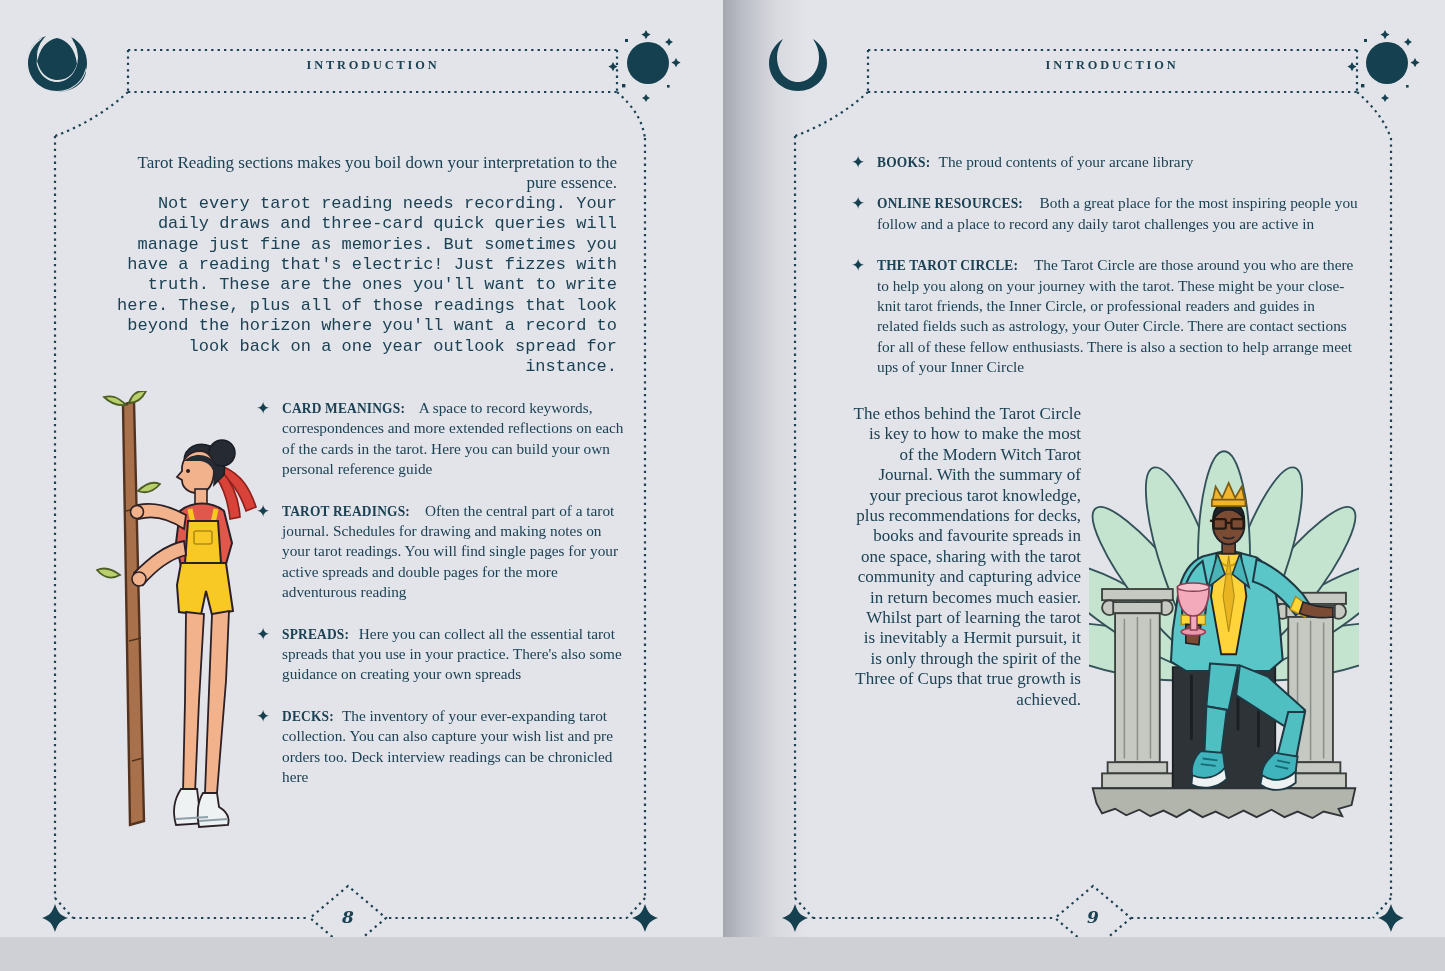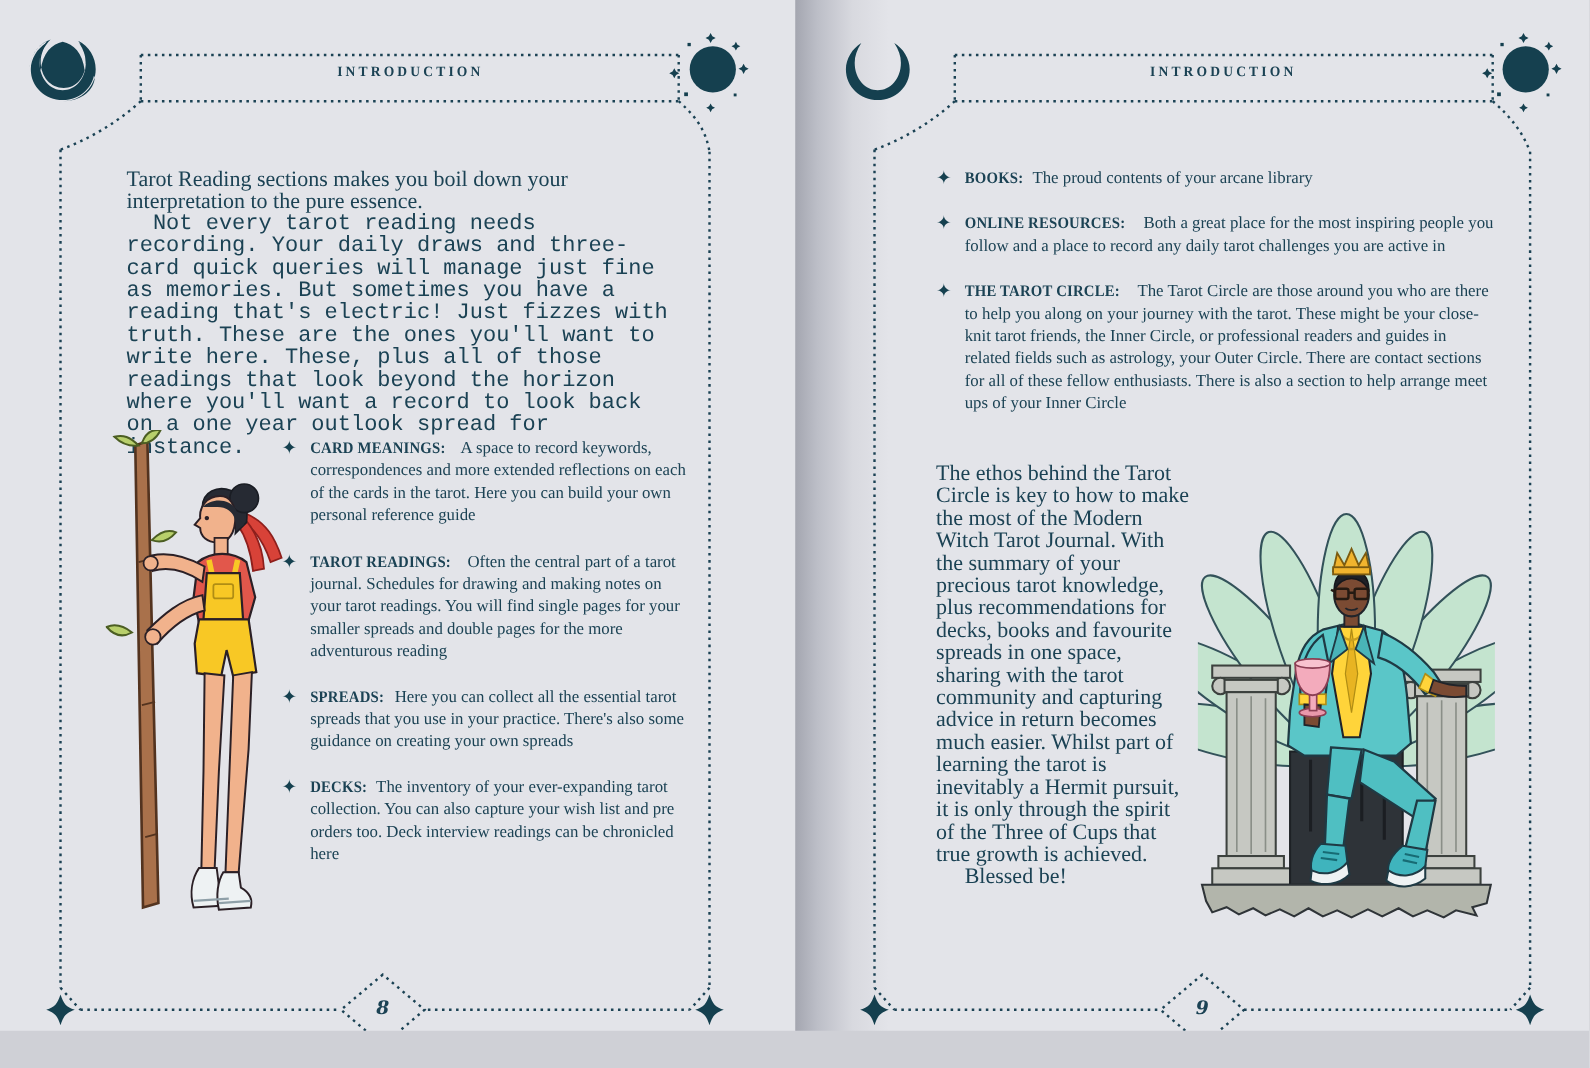--- a/index.html
+++ b/index.html
@@ -10,33 +10,33 @@
   .page-right{width:722px;
     background:linear-gradient(to right,#a4a6b0 0px,#bcbec7 20px,#d8d9df 52px,#e3e4e9 85px);}
   .frame-svg{position:absolute;left:0;top:0;pointer-events:none;}
   .banner-title{position:absolute;top:57px;font-size:13px;font-weight:bold;
      letter-spacing:3px;color:#1b4254;transform:scaleX(.95);
      font-family:"Liberation Serif",serif;white-space:nowrap;}
   .banner-title.lp{left:0;width:746px;text-align:center;}
   .banner-title.rp{left:0;width:778px;text-align:center;}
   .page-num{position:absolute;width:60px;text-align:center;font-size:17px;
      font-style:italic;font-weight:bold;font-family:"DejaVu Serif",serif;}
-  .body{margin:0;font-size:20px;line-height:20.4px;text-align:left;}
+  .body{margin:0;font-size:17px;line-height:20.4px;text-align:right;}
   .indent{text-indent:24px;font-family:Liberation Mono, monospace;}
   .indent-lg{text-indent:26px;}
   .content-intro{position:absolute;left:115px;top:153px;width:502px;}
   .bullets-left{position:absolute;left:256px;top:398px;width:368px;}
   .bullets-right{position:absolute;left:128px;top:152px;width:508px;}
   .bullet{display:flex;margin:0 0 21px 0;}
   .b-diamond{flex:0 0 26px;font-size:17px;line-height:20px;color:#15404f;
      font-family:"DejaVu Sans",sans-serif;}
   .b-text{margin:0;font-size:15.3px;line-height:20.4px;}
   .b-head{display:inline-block;transform:scaleX(.92);transform-origin:left bottom;
      font-weight:bold;letter-spacing:.2px;font-size:14.6px;}
-  .ethos-wrap{position:absolute;left:128px;top:404px;width:508px;margin-top:16px;}
+  .ethos-wrap{position:absolute;left:128px;top:404px;width:508px;}
   .illus-throne{float:right;width:270px;height:424px;margin:14px 0 0 8px;}
   .illus-girl{position:absolute;left:96px;top:391px;width:187px;height:448px;}
   .moon-svg,.crescent-svg{position:absolute;}
 </style>
 </head>
 <body>
 
 <div class="spread">
 
   <section class="page page-left">
@@ -131,21 +131,21 @@
       </svg>
     </div>
 
     <div class="bullets-left">
       <div class="bullet">
         <span class="b-diamond">✦</span>
         <p class="b-text"><b class="b-head">CARD MEANINGS:</b> <span>A space to record keywords, correspondences and more extended reflections on each of the cards in the tarot. Here you can build your own personal reference guide</span></p>
       </div>
       <div class="bullet">
         <span class="b-diamond">✦</span>
-        <p class="b-text"><b class="b-head">TAROT READINGS:</b> <span>Often the central part of a tarot journal. Schedules for drawing and making notes on your tarot readings. You will find single pages for your smaller spreads and double pages for the more adventurous reading</span></p>
+        <p class="b-text"><b class="b-head">TAROT READINGS:</b> <span>Often the central part of a tarot journal. Schedules for drawing and making notes on your tarot readings. You will find single pages for your active spreads and double pages for the more adventurous reading</span></p>
       </div>
       <div class="bullet">
         <span class="b-diamond">✦</span>
         <p class="b-text"><b class="b-head">SPREADS:</b> <span>Here you can collect all the essential tarot spreads that you use in your practice. There's also some guidance on creating your own spreads</span></p>
       </div>
       <div class="bullet">
         <span class="b-diamond">✦</span>
         <p class="b-text"><b class="b-head">DECKS:</b> <span>The inventory of your ever-expanding tarot collection. You can also capture your wish list and pre orders too. Deck interview readings can be chronicled here</span></p>
       </div>
     </div>
@@ -289,18 +289,17 @@
 
           <g fill="none" stroke="#241a12" stroke-width="2.4">
             <rect x="134" y="93" width="13" height="10" rx="2"></rect>
             <rect x="153" y="93" width="13" height="10" rx="2"></rect>
             <path d="M147,97 H153 M134,96 L130,94"></path>
           </g>
           <path d="M144,112 a7,4 0 0 0 12,0" fill="none" stroke="#20242a" stroke-width="1.8"></path>
         </svg>
       </div>
       <p class="body">The ethos behind the Tarot Circle is key to how to make the most of the Modern Witch Tarot Journal. With the summary of your precious tarot knowledge, plus recommendations for decks, books and favourite spreads in one space, sharing with the tarot community and capturing advice in return becomes much easier. Whilst part of learning the tarot is inevitably a Hermit pursuit, it is only through the spirit of the Three of Cups that true growth is achieved.</p>
-      <p class="body indent-lg">Blessed be!</p>
     </div>
 
     <div class="page-num" style="left:340px;top:907px;">9</div>
   </section>
 </div>
 
 </body></html>

